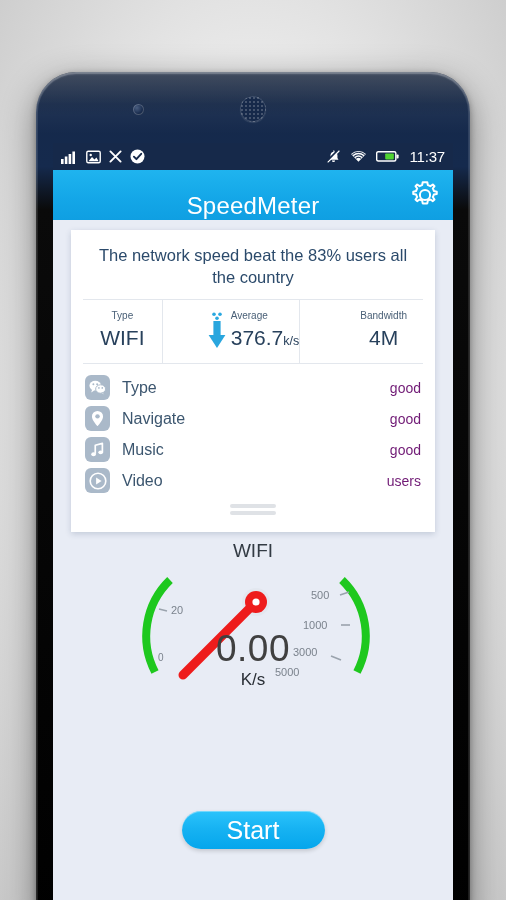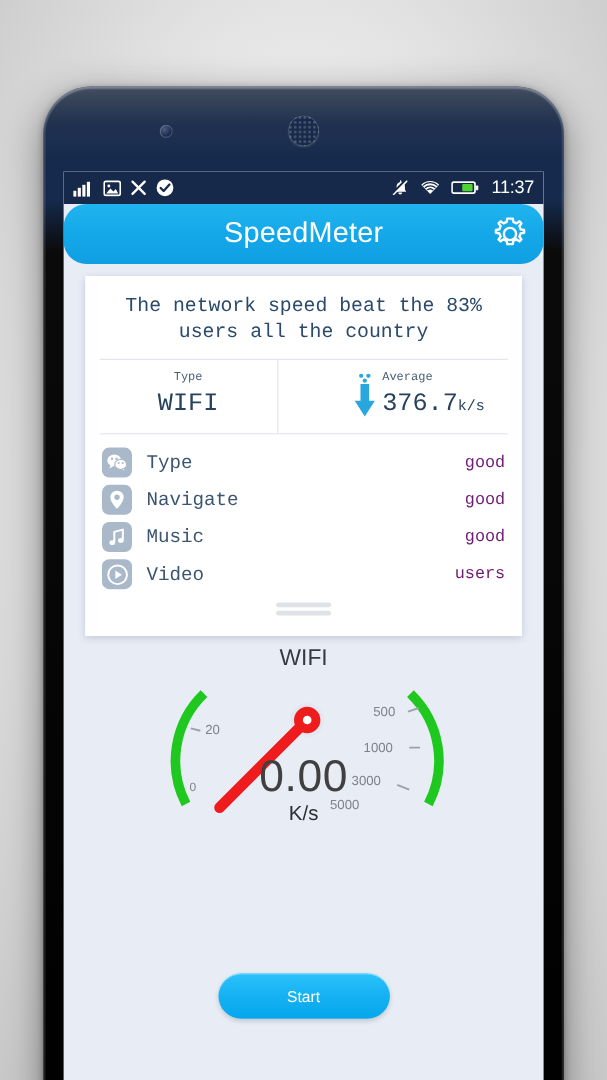--- a/index.html
+++ b/index.html
@@ -56,38 +56,37 @@
   }
   .sb-left{display:flex;align-items:center;gap:8px;}
   .sb-right{display:flex;align-items:center;gap:9px;margin-left:auto;}
   .sb-time{color:#fff;font-size:15px;letter-spacing:-.2px;margin-left:2px;}
   .ic{display:block;}
 
   
   .appbar{
     position:relative;height:50px;
     background:linear-gradient(180deg,#1fb4ef 0%,#14a7e8 55%,#0f9fe2 100%);
-    display:flex;align-items:center;justify-content:center;border-radius:19px;
+    display:flex;align-items:flex-end;justify-content:center;
   }
   .appbar-title{color:#fff;font-size:24px;letter-spacing:.2px;}
   .gear-btn{position:absolute;right:8px;top:50%;transform:translateY(-50%);
     width:40px;height:40px;display:flex;align-items:center;justify-content:center;cursor:pointer;}
 
   
   .cardwrap{position:relative;margin:10px 18px 0 18px;}
   .card-shadowbar{
     position:absolute;left:5px;right:5px;top:0;height:12px;border-radius:7px;
     background:linear-gradient(180deg,#c9cfd9 0%,#dfe4ec 60%,#eef1f6 100%);
     box-shadow:0 1px 2px rgba(0,0,0,.18);
   }
   .card{
     position:relative;margin-top:6px;background:#fff;
     box-shadow:0 2px 6px rgba(30,50,90,.18);
     padding:12px 0 0 0;
-    font-family:Liberation Mono, monospace;
   }
   .card-zig{
     position:relative;height:11px;margin-top:2px;
     background:#fff;
     -webkit-mask-image:linear-gradient(#000,#000);
   }
   .card-zig:after{
     content:"";position:absolute;left:0;right:0;top:0;height:11px;
     background:
       linear-gradient(-45deg, transparent 50%, #fff 50%) 0 0/12px 11px repeat-x,
@@ -131,21 +130,21 @@
     position:absolute;left:0;right:0;top:95px;text-align:center;
   }
   .gauge-num{font-size:37px;color:#404040;line-height:40px;letter-spacing:.5px;}
   .gauge-unit{font-size:17px;color:#2a2f36;line-height:22px;}
 
   
   .startwrap{position:absolute;left:0;right:0;top:668px;display:flex;justify-content:center;}
   .startbtn{
     width:143px;height:38px;border:none;border-radius:19px;
     background:linear-gradient(180deg,#2bc3fb 0%,#16b2f2 48%,#05a6ec 100%);
-    color:#fff;font-size:13px;font-family:"Liberation Sans", sans-serif;
+    color:#fff;font-size:25px;font-family:"Liberation Sans", sans-serif;
     box-shadow:0 2px 4px rgba(0,0,0,.16), inset 0 1px 0 rgba(255,255,255,.35);
     cursor:pointer;
   }
 </style>
 </head>
 <body>
 
 <div class="stage">
   <div class="phone">
     <div class="phone-gloss"></div>
@@ -226,20 +225,24 @@
                   <circle cx="13" cy="3.2" r="1.8" fill="#2aa8e0"></circle>
                   <circle cx="10" cy="7.2" r="1.8" fill="#2aa8e0"></circle>
                   <rect x="6.4" y="10" width="7.2" height="16" fill="#29a6de"></rect>
                   <path d="M1.6 24 L18.4 24 L10 37 Z" fill="#29a6de"></path>
                 </svg>
                 <div class="stat-mid-text">
                   <div class="stat-label">Average</div>
                   <div class="stat-value"><span>376.7</span><span class="stat-unit">k/s</span></div>
                 </div>
               </div>
+            </div>
+            <div class="stat">
+              <div class="stat-label">Bandwidth</div>
+              <div class="stat-value">4M</div>
             </div>
           </div>
 
           <div class="applist">
             <div class="approw">
               <div class="appicon">
                 <svg width="17" height="15" viewBox="0 0 18 16">
                   <ellipse cx="6.6" cy="6.1" rx="6.2" ry="5.2" fill="#fff"></ellipse>
                   <path d="M3.4 10 L2.2 13.2 L5.6 11.2 Z" fill="#fff"></path>
                   <ellipse cx="12.3" cy="9.6" rx="5.3" ry="4.5" fill="#fff" stroke="#aab9c9" stroke-width="1"></ellipse>

